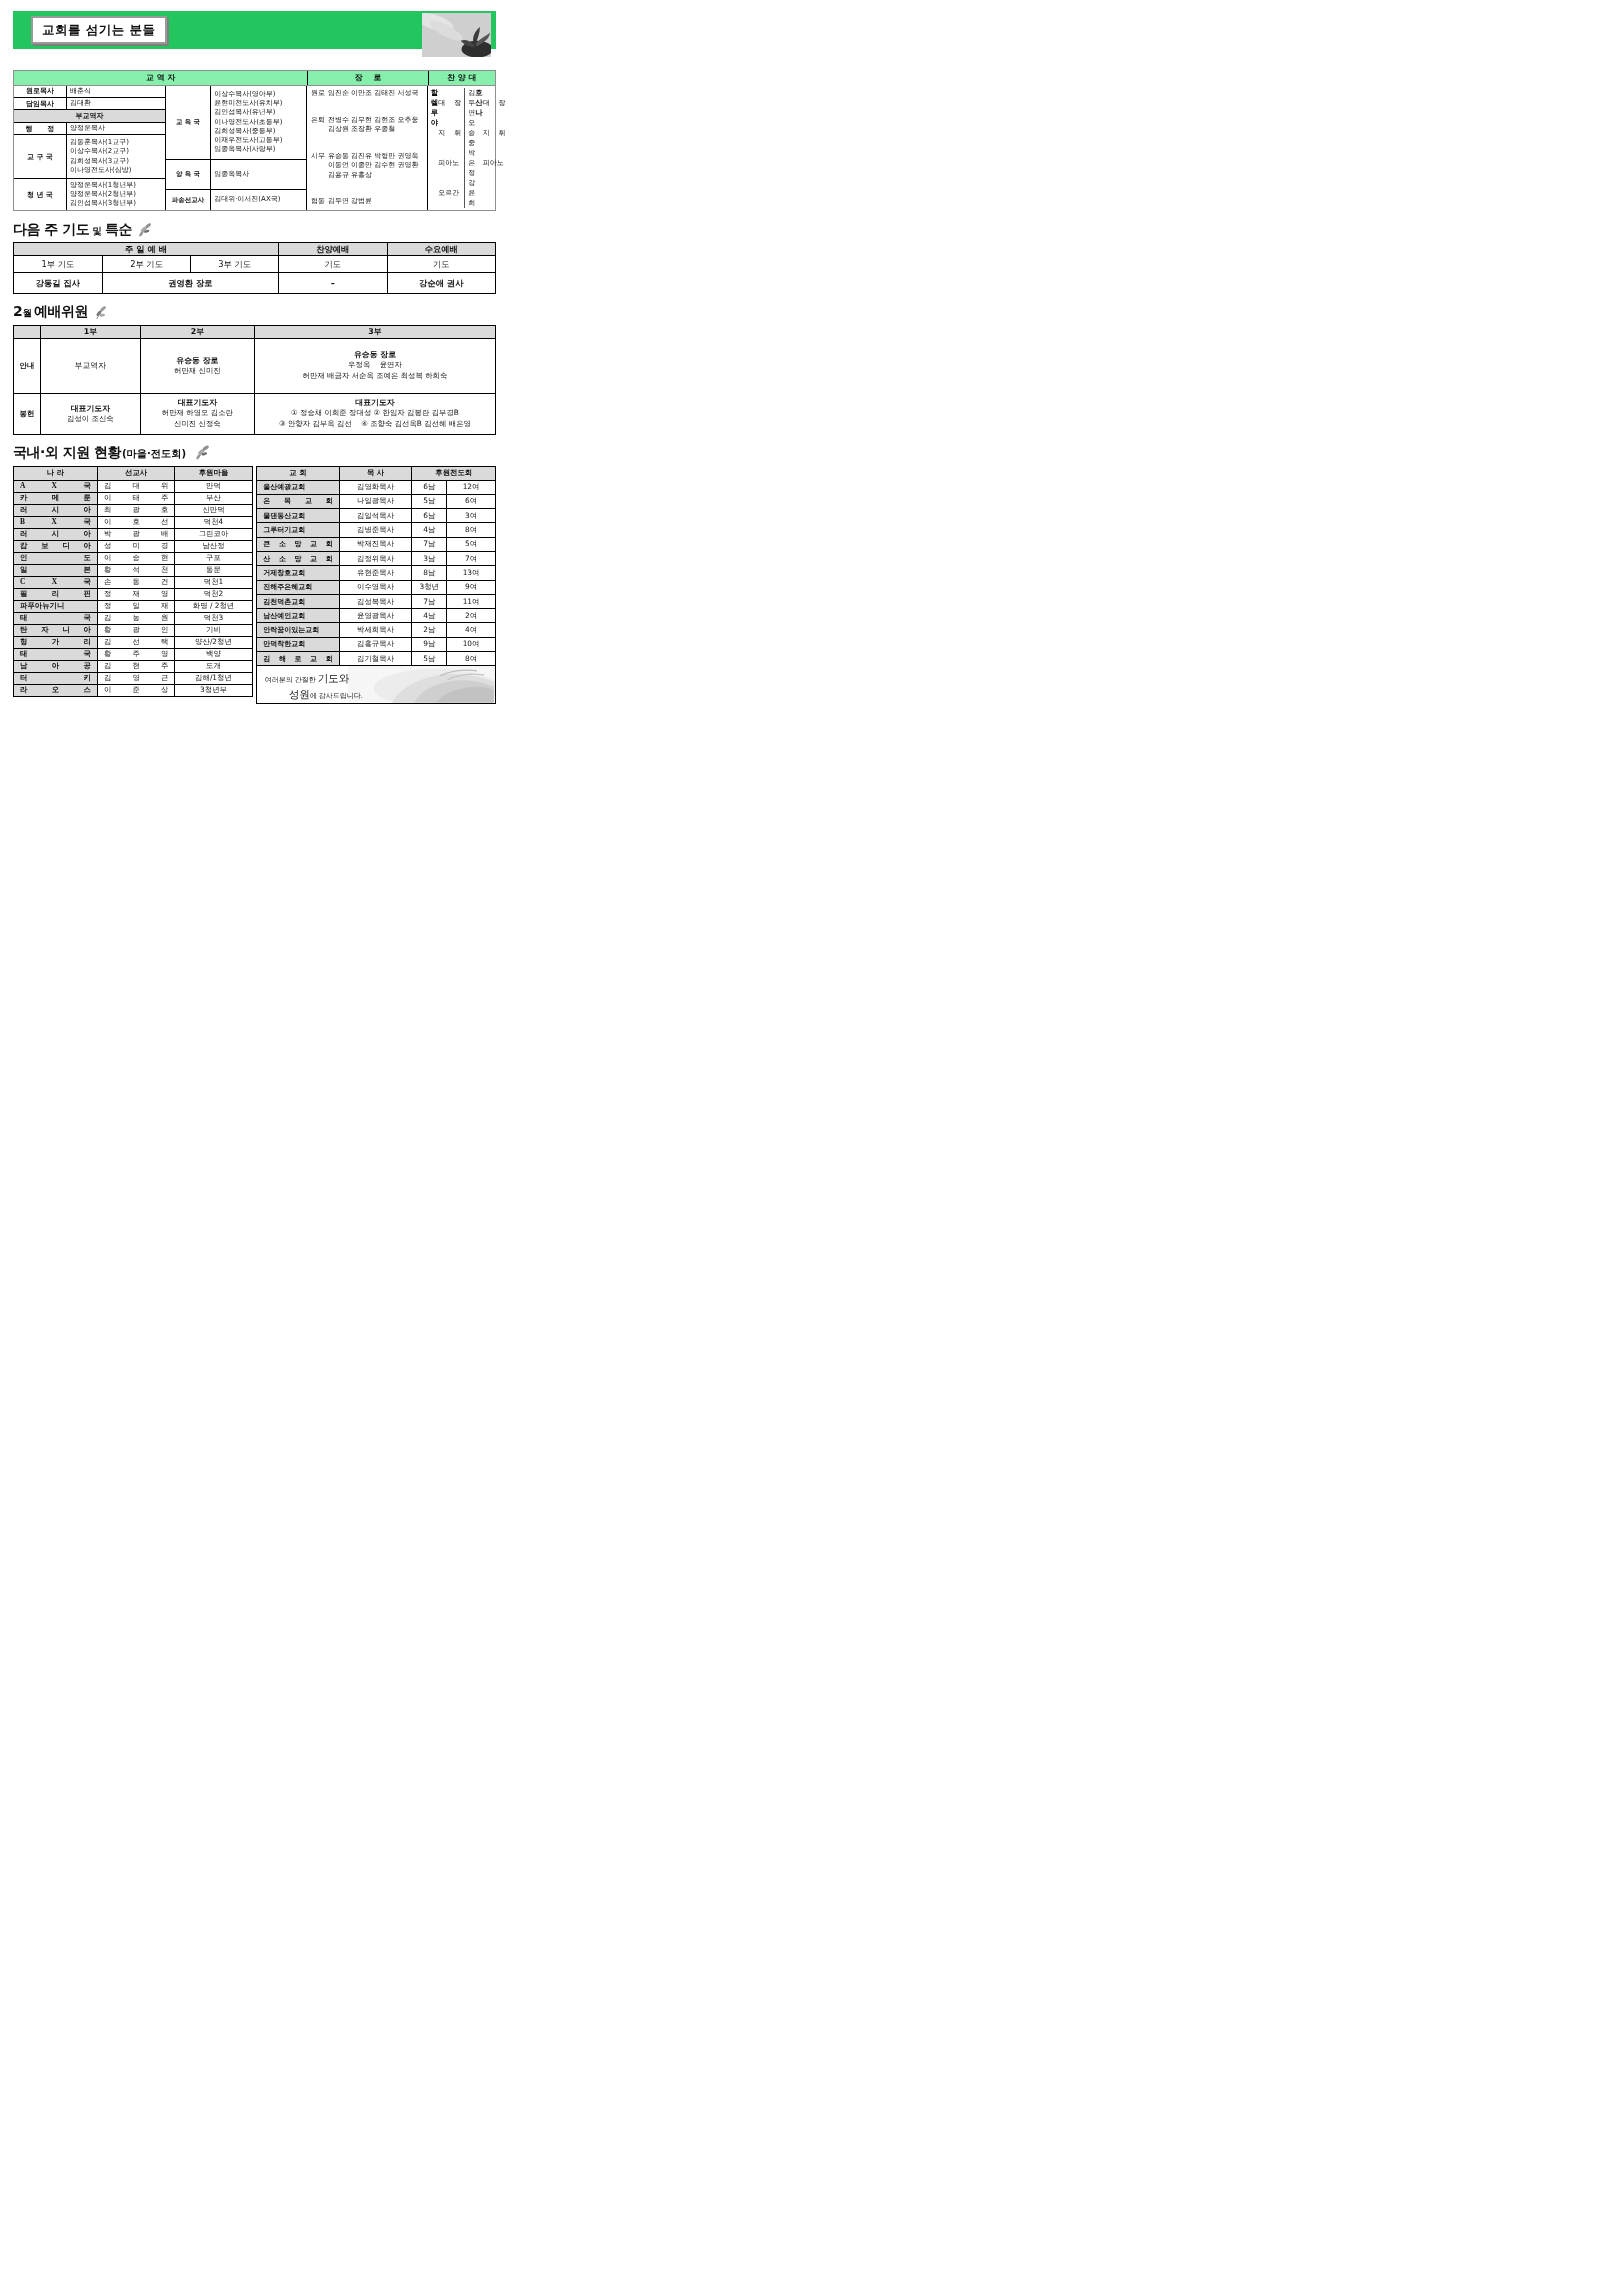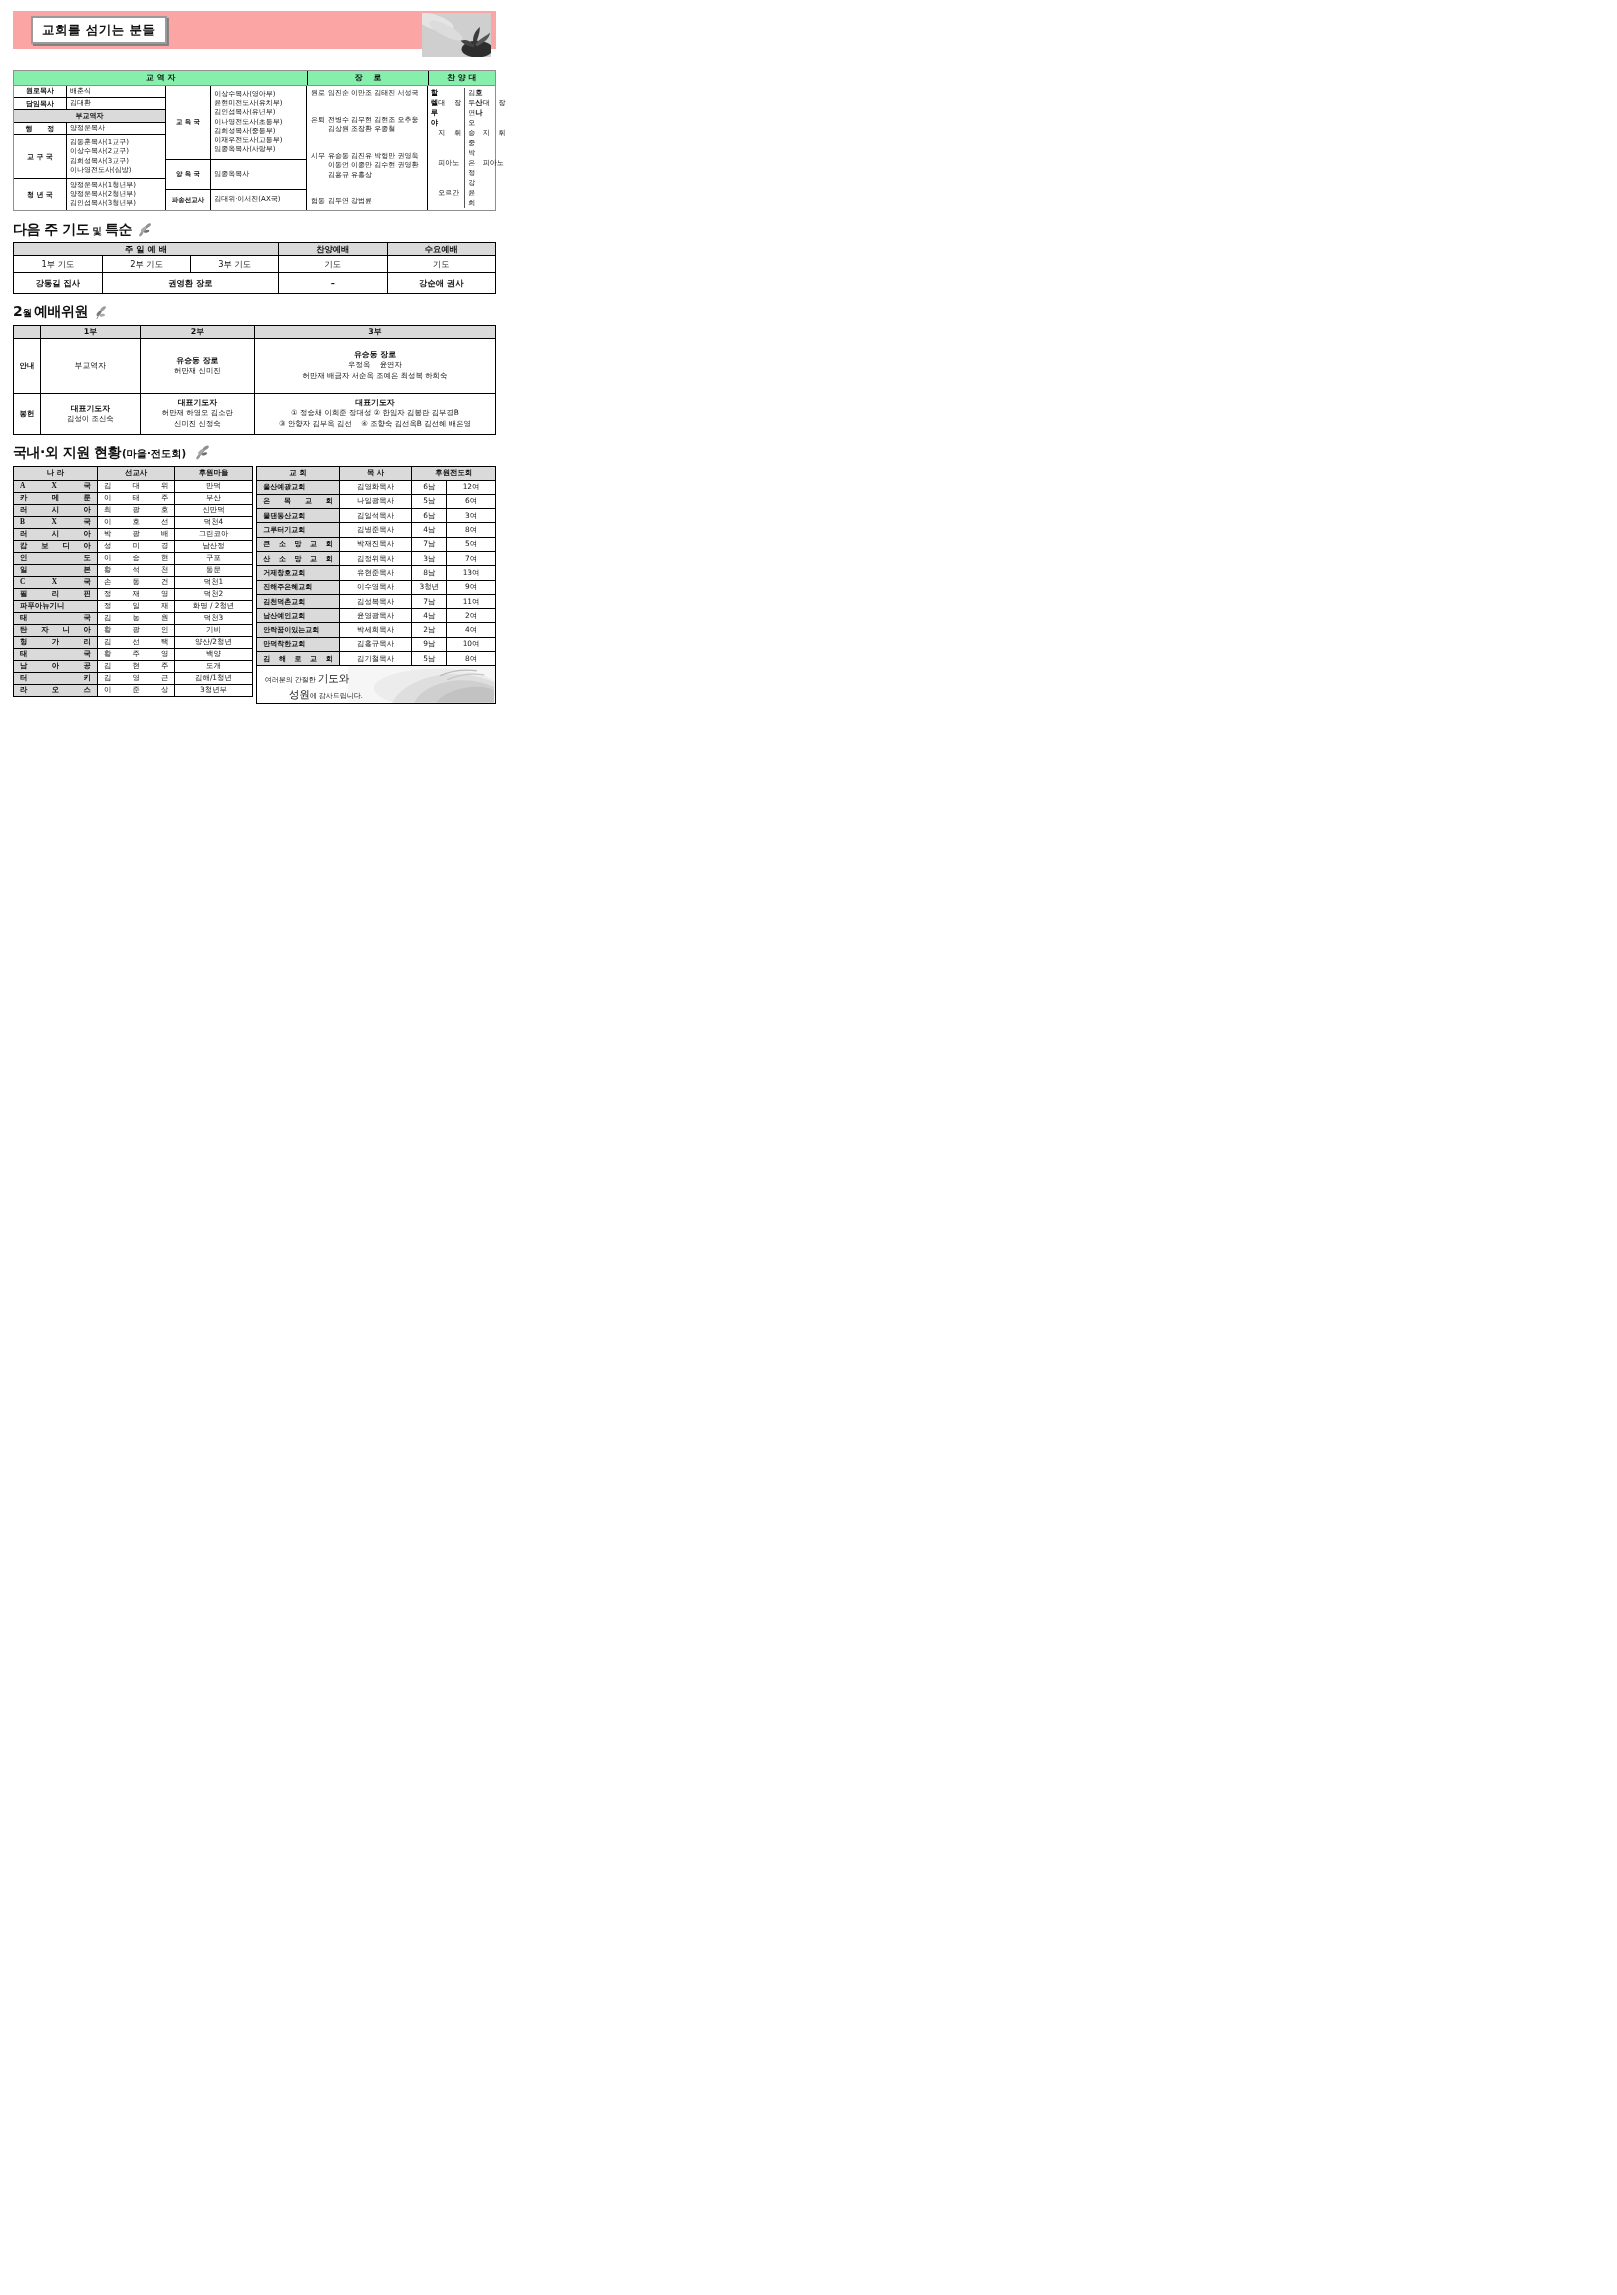--- a/index.html
+++ b/index.html
@@ -1,21 +1,21 @@
 <!DOCTYPE html>
 <html style="font-size:7.4px"><head>
 <meta charset="utf-8">
 <style>
   * { margin:0; padding:0; box-sizing:border-box; }
   html,body { background:#fff; }
   body { width:509px; font-family:"DejaVu Sans", sans-serif; color:#101010; }
   .page { width:509px; min-height:722px; padding:11px 13px 18.5px 13px; background:#fff; position:relative; }
 
   
-  .band { position:relative; height:38px; background:#fca5a5; display:flex; align-items:center; }
+  .band { position:relative; height:38px; background:#22c55e; display:flex; align-items:center; }
   .title-box { margin-left:17.6px; background:#fff; border:2.8px solid #9a9a9a; box-shadow:1.9px 1.9px 0 #7f7f7f;
                padding:3.2px 9.3px; font-size:12.5px; font-weight:700; letter-spacing:0.5px; }
   .plant-photo { position:absolute; right:4.6px; top:1.9px; width:69px; height:44px; z-index:2; }
 
   
   .t1 { margin-top:21px; border:1.9px solid #8f8f8f; font-size:7px; }
   .t1h { display:flex; border-bottom:1.9px solid #8f8f8f; background:#86efac; font-weight:700; font-size:7.9px; }
   .t1h-c { display:flex; align-items:center; justify-content:center; padding:1.4px 0; white-space:pre; }
   .t1h-c + .t1h-c { border-left:0.9px solid #000; }
   .w-min { width:61%; } .w-eld { width:25%; } .w-cho { width:14%; }

